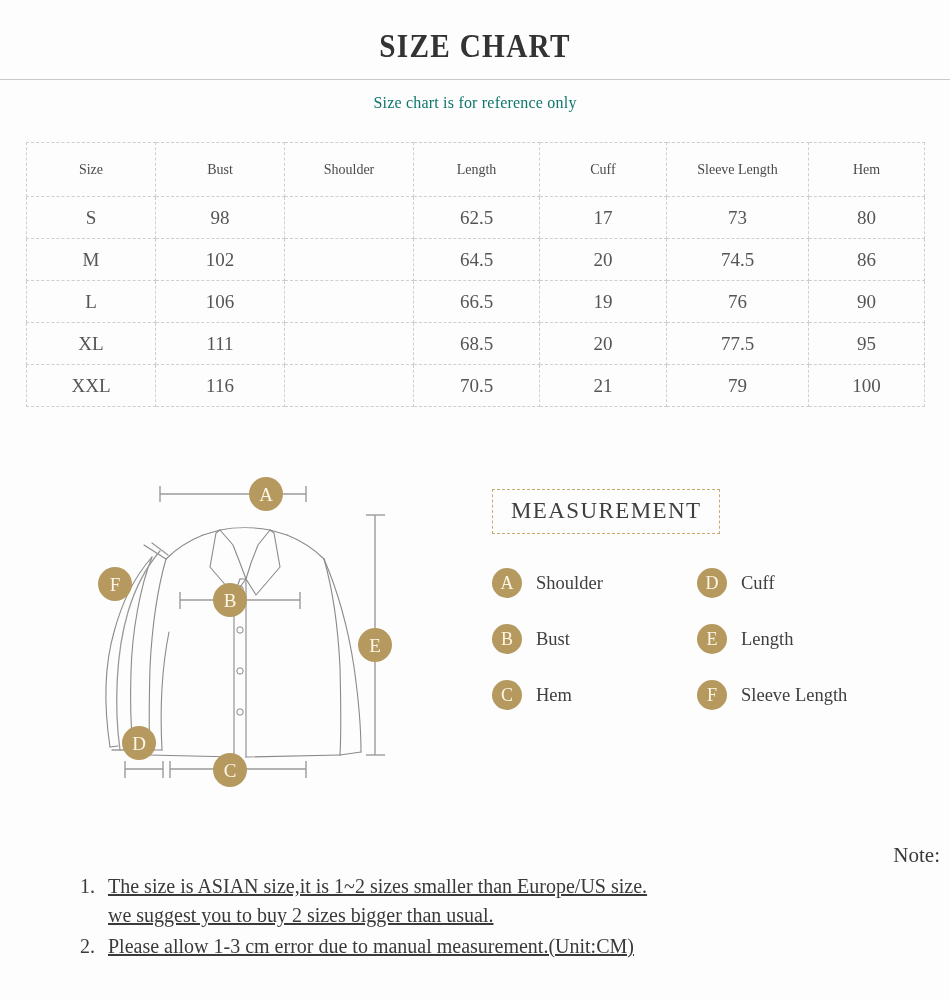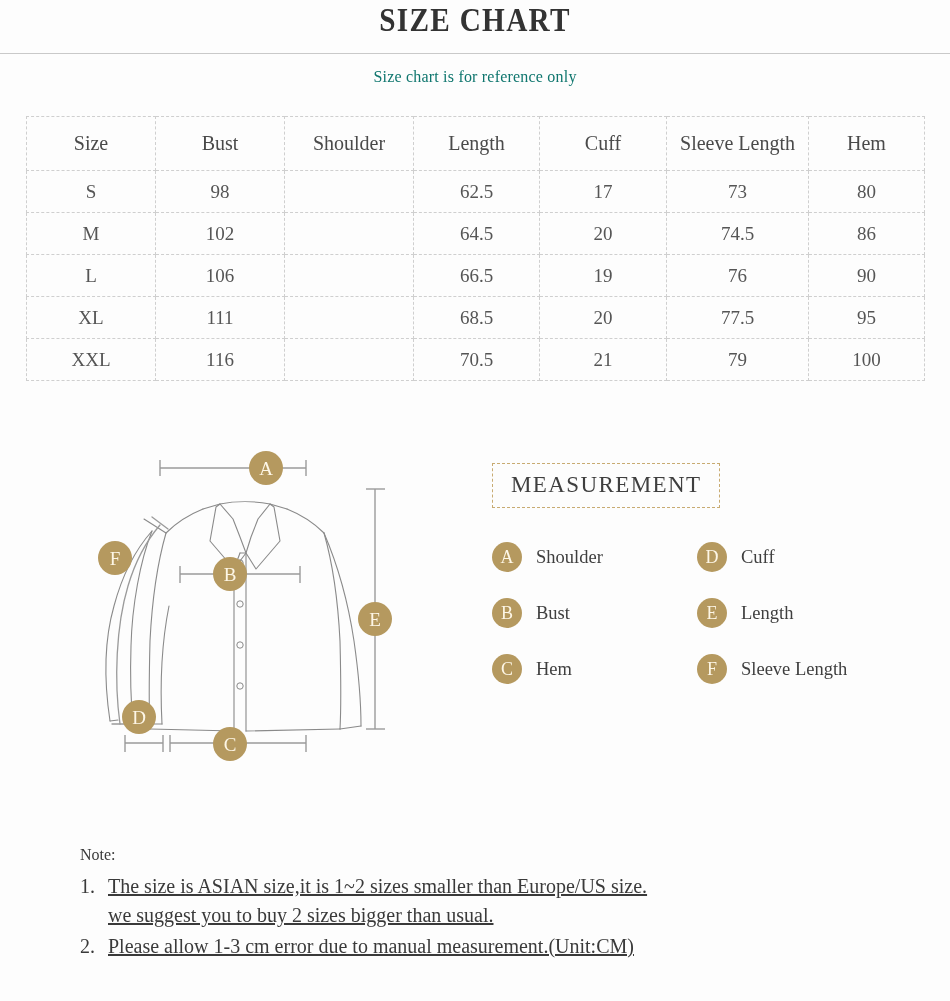--- a/index.html
+++ b/index.html
@@ -12,20 +12,21 @@
     background: #fdfdfd;
     font-family: "Liberation Serif", "DejaVu Serif", serif;
     color: #3a3a3a;
     overflow: hidden;
     position: relative;
   }
 
   
   .header {
     text-align: center;
+    padding-top: 26px;
   }
   .page-title {
     font-family: "Liberation Serif", "DejaVu Serif", serif;
     font-size: 34px;
     font-weight: bold;
     letter-spacing: 1.5px;
     color: #333333;
     transform: scaleX(0.86);
     margin: 0;
     line-height: 40px;
@@ -58,21 +59,21 @@
     border: 1px dashed #cfcfcf;
     text-align: center;
     font-weight: normal;
     color: #555555;
     font-size: 19px;
     height: 41px;
     padding: 0;
   }
   table.size-table thead th {
     height: 53px;
-    font-size: 20px;
+    font-size: 14px;
     color: #4a4a4a;
   }
   .col-size     { width: 129px; }
   .col-bust     { width: 129px; }
   .col-shoulder { width: 129px; }
   .col-length   { width: 126px; }
   .col-cuff     { width: 127px; }
   .col-sleeve   { width: 142px; }
   .col-hem      { width: 116px; }
 
@@ -138,22 +139,23 @@
 
   
   .note {
     position: absolute;
     left: 80px;
     top: 840px;
     width: 860px;
     color: #3a3a3a;
   }
   .note-heading {
-    font-size: 16px;
+    font-size: 21px;
     line-height: 30px;
+    text-align: right;
   }
   .note-list {
     margin: 0;
     padding: 0;
     list-style: none;
   }
   .note-list li {
     display: flex;
     font-size: 20px;
     line-height: 29px;

